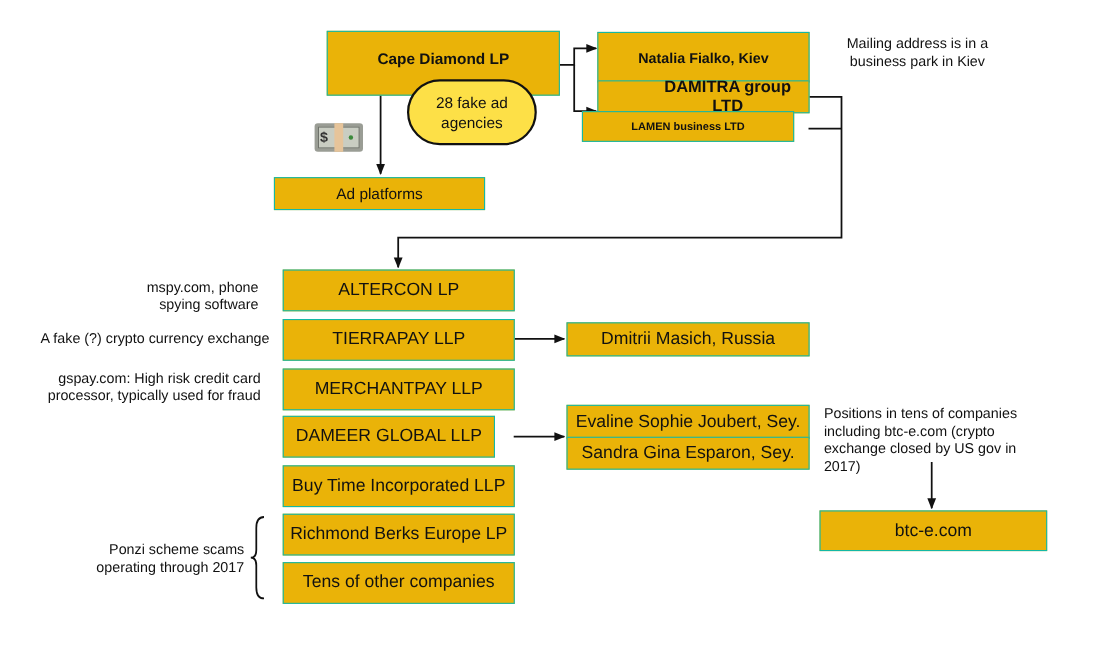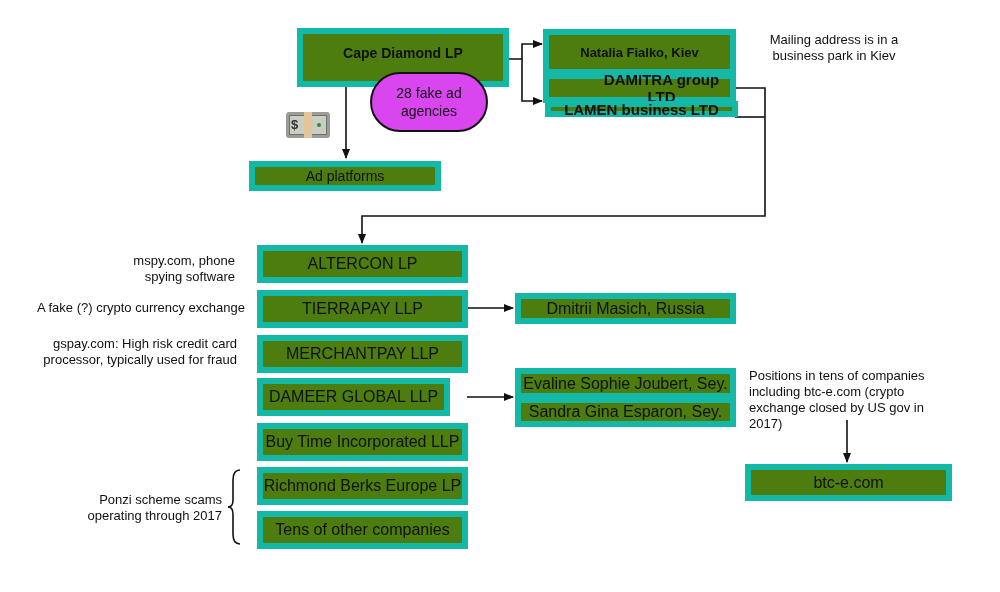--- a/index.html
+++ b/index.html
@@ -1,25 +1,25 @@
 <!DOCTYPE html>
 <html><head>
 <meta charset="utf-8">
 <style>
   html, body { margin:0; padding:0; background:#ffffff; }
   body { width:1000px; height:592px; position:relative; overflow:hidden;
          font-family:"Liberation Sans", sans-serif; color:#111; }
-  .box { position:absolute; box-sizing:border-box; border:6px solid #14b8a6; background:#4d7c0f;
+  .box { position:absolute; box-sizing:border-box; border:1px solid #14b8a6; background:#eab308;
          display:flex; align-items:center; justify-content:center; text-align:center; }
   .t { font-size:16px; }
   .b { font-weight:bold; }
   .note { position:absolute; font-size:13px; line-height:16px; }
   .right { text-align:right; }
   svg.lines { position:absolute; left:0; top:0; }
-  .pill { position:absolute; box-sizing:border-box; border:2px solid #111; background:#d946ef;
+  .pill { position:absolute; box-sizing:border-box; border:2px solid #111; background:#fde047;
           border-radius:34px; display:flex; align-items:center; justify-content:center;
           text-align:center; font-size:14px; line-height:18px; }
   .money { position:absolute; left:286px; top:112px; width:44px; height:26px; background:#9a9d95;
            border-radius:3px; }
 </style>
 </head>
 <body>
 
 <svg class="lines" width="1000" height="592">
   <defs>
@@ -59,21 +59,21 @@
   </div>
 
 <div class="box b" style="left:543px;top:29px;width:193px;height:46px;font-size:13px;">
     <span>Natalia Fialko, Kiev</span>
   </div>
 <div class="note" style="left:754px;top:32px;width:160px;text-align:center;">Mailing address is in a business park in Kiev</div>
 
 <div class="box b" style="left:543px;top:73px;width:193px;height:30px;font-size:15px;padding-left:44px;">
     <span>DAMITRA group LTD</span>
   </div>
-<div class="box b" style="left:545px;top:101px;width:193px;height:16px;font-size:15px;">
+<div class="box b" style="left:529px;top:101px;width:193px;height:28px;font-size:10px;">
     <span>LAMEN business LTD</span>
   </div>
 
 <div class="note right" style="left:100px;top:253px;width:135px;">mspy.com, phone spying software</div>
 <div class="box t" style="left:257px;top:245px;width:211px;height:38px;">
     <span>ALTERCON LP</span>
   </div>
 
 <div class="note right" style="left:20px;top:300px;width:225px;">A fake (?) crypto currency exchange</div>
 <div class="box t" style="left:257px;top:290px;width:211px;height:38px;">

